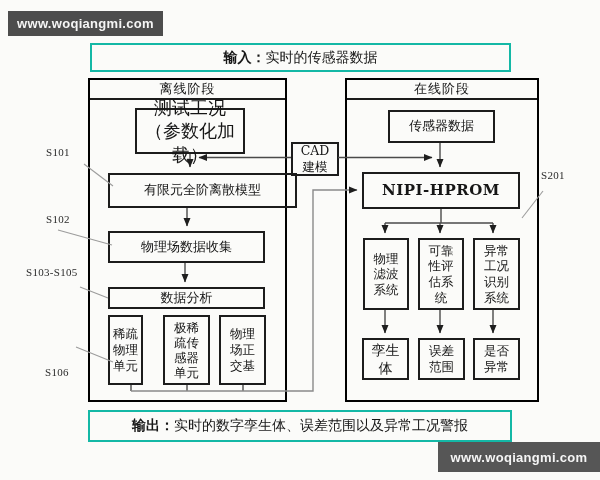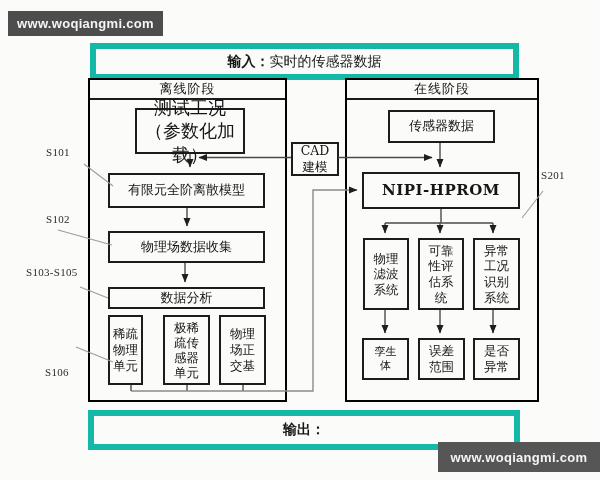--- a/index.html
+++ b/index.html
@@ -11,52 +11,52 @@
   .banner{
     position:absolute;display:flex;align-items:center;justify-content:center;
     background:#4d4d4d;color:#f5f5f5;
     font-family:"Liberation Sans","DejaVu Sans",sans-serif;
     font-size:13px;font-weight:600;letter-spacing:.3px;
   }
   .banner-top{left:8px;top:11px;width:155px;height:25px;}
   .banner-bottom{left:438px;top:442px;width:162px;height:30px;background:#565656;}
   .bar{
     position:absolute;display:flex;align-items:center;justify-content:center;
-    border:6px solid #14b8a6;font-size:14px;white-space:pre;
+    border:2px solid #14b8a6;font-size:14px;white-space:pre;
   }
   .bar .bar-prefix{font-weight:bold;}
   .input-bar{left:90px;top:43px;width:417px;height:25px;}
   .output-bar{left:88px;top:410px;width:420px;height:28px;}
   .phase{position:absolute;border:2px solid #000000;}
   .offline{left:88px;top:78px;width:195px;height:320px;}
   .online{left:345px;top:78px;width:190px;height:320px;}
   .phase-header{
     position:absolute;left:0;top:0;right:0;height:18px;
     border-bottom:2px solid #1b1b1b;display:flex;align-items:center;justify-content:center;
     font-size:13px;letter-spacing:1px;
   }
   .node{
     position:absolute;border:2px solid #1c1c1c;box-sizing:border-box;
     display:flex;align-items:center;justify-content:center;text-align:center;
     white-space:pre-line;font-size:13px;line-height:1.3;background:transparent;
   }
   .test{left:135px;top:108px;width:110px;height:46px;font-size:18px;}
-  .fem{left:108px;top:173px;width:157px;height:35px;}
+  .fem{left:108px;top:173px;width:189px;height:35px;}
   .collect{left:108px;top:231px;width:157px;height:32px;}
   .analysis{left:108px;top:287px;width:157px;height:22px;}
   .subA{left:108px;top:315px;width:35px;height:70px;font-size:12.5px;}
   .subB{left:163px;top:315px;width:47px;height:70px;font-size:12.5px;line-height:1.2;}
   .subC{left:219px;top:315px;width:47px;height:70px;font-size:12.5px;}
   .cad{left:291px;top:142px;width:48px;height:34px;font-size:12.5px;line-height:1.25;}
   .sensor{left:388px;top:110px;width:107px;height:33px;}
   .nipi{left:362px;top:172px;width:158px;height:37px;font-size:15px;font-weight:600;letter-spacing:.5px;}
   .sysD{left:363px;top:238px;width:46px;height:72px;font-size:12.5px;line-height:1.25;}
   .sysE{left:418px;top:238px;width:46px;height:72px;font-size:12.5px;line-height:1.25;}
   .sysF{left:473px;top:238px;width:47px;height:72px;font-size:12.5px;line-height:1.25;}
-  .resG{left:362px;top:338px;width:47px;height:42px;font-size:11px;}
+  .resG{left:362px;top:338px;width:47px;height:42px;font-size:14px;}
   .resH{left:418px;top:338px;width:47px;height:42px;font-size:12.5px;}
   .resI{left:473px;top:338px;width:47px;height:42px;font-size:12.5px;}
   .slabel{
     position:absolute;font-size:11px;color:#2b2b2b;letter-spacing:.3px;
     font-family:"Liberation Serif","DejaVu Serif",serif;
   }
   .s101{left:46px;top:146px;}
   .s102{left:46px;top:213px;}
   .s103{left:26px;top:266px;}
   .s106{left:45px;top:326px;margin-top:40px;}
@@ -118,21 +118,21 @@
 范围</div>
   <div class="node resI">是否
 异常</div>
 
   <div class="slabel s101">S101</div>
   <div class="slabel s102">S102</div>
   <div class="slabel s103">S103-S105</div>
   <div class="slabel s106">S106</div>
   <div class="slabel s201">S201</div>
 
-  <div class="bar output-bar"><span class="bar-prefix">输出：</span></div>
+  <div class="bar output-bar"><span class="bar-prefix">输出：</span><span>实时的数字孪生体、误差范围以及异常工况警报</span></div>
 
   <div class="banner banner-bottom">www.woqiangmi.com</div>
 
   <svg class="overlay" width="600" height="480" viewBox="0 0 600 480">
     <defs>
       <marker id="ah" markerWidth="9" markerHeight="9" refX="8" refY="4" orient="auto" markerUnits="userSpaceOnUse">
         <path d="M0,0.5 L8.5,4 L0,7.5 Z" fill="#1e1e1e"></path>
       </marker>
     </defs>
     <g stroke="#4a4a4a" stroke-width="1.4" fill="none">

